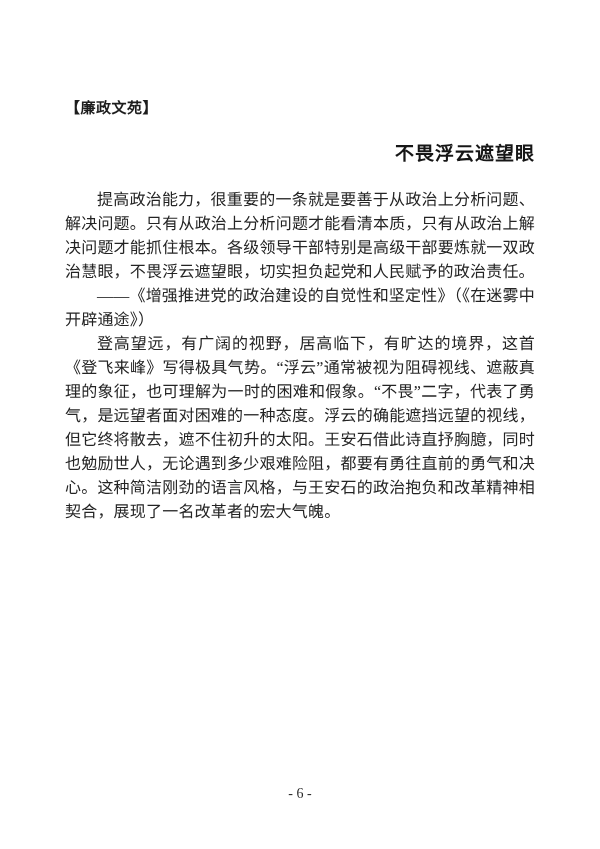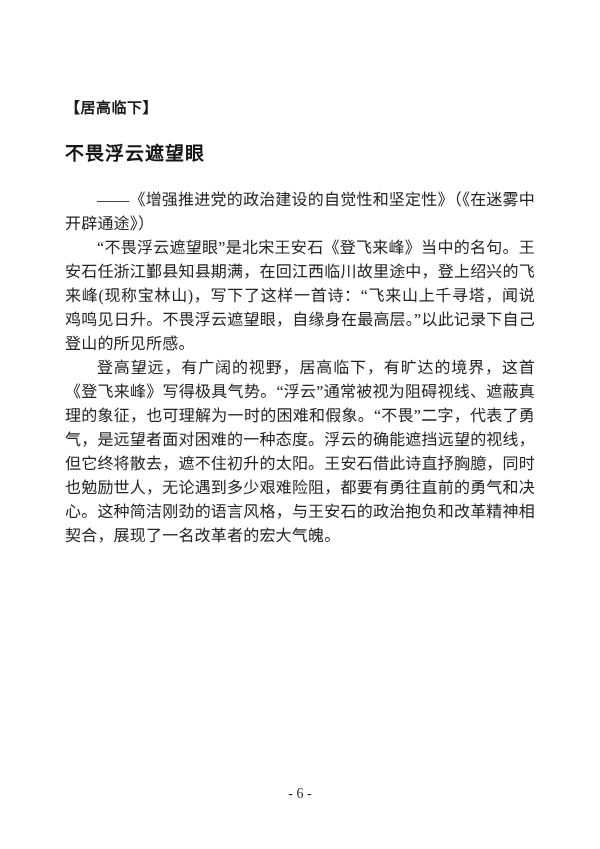--- a/index.html
+++ b/index.html
@@ -26,21 +26,21 @@
   .section-tag {
     margin-top: 99px;
     font-size: 15px;
     font-weight: 600;
     letter-spacing: 0.5px;
     line-height: 18px;
     color: #1d1d1d;
   }
   .doc-title {
     margin-top: 25px;
-    text-align: left;
+    text-align: right;
     font-size: 19px;
     font-weight: 700;
     letter-spacing: 1px;
     line-height: 24px;
     color: #161616;
   }
   .body-text {
     margin-top: 22px;
   }
   .body-text p {
@@ -64,26 +64,26 @@
     line-height: 16px;
     color: #2a2a2a;
   }
 </style>
 </head>
 <body>
 
 <div class="page">
   <div class="content">
 
-    <div class="section-tag">【居高临下】</div>
+    <div class="section-tag">【廉政文苑】</div>
 
     <h1 class="doc-title">不畏浮云遮望眼</h1>
 
     <div class="body-text">
+      <p>提高政治能力，很重要的一条就是要善于从政治上分析问题、解决问题。只有从政治上分析问题才能看清本质，只有从政治上解决问题才能抓住根本。各级领导干部特别是高级干部要炼就一双政治慧眼，不畏浮云遮望眼，切实担负起党和人民赋予的政治责任。</p>
       <p>——《增强推进党的政治建设的自觉性和坚定性》（《在迷雾中开辟通途》）</p>
-      <p>“不畏浮云遮望眼”是北宋王安石《登飞来峰》当中的名句。王安石任浙江鄞县知县期满，在回江西临川故里途中，登上绍兴的飞来峰(现称宝林山)，写下了这样一首诗：“飞来山上千寻塔，闻说鸡鸣见日升。不畏浮云遮望眼，自缘身在最高层。”以此记录下自己登山的所见所感。</p>
       <p>登高望远，有广阔的视野，居高临下，有旷达的境界，这首《登飞来峰》写得极具气势。“浮云”通常被视为阻碍视线、遮蔽真理的象征，也可理解为一时的困难和假象。“不畏”二字，代表了勇气，是远望者面对困难的一种态度。浮云的确能遮挡远望的视线，但它终将散去，遮不住初升的太阳。王安石借此诗直抒胸臆，同时也勉励世人，无论遇到多少艰难险阻，都要有勇往直前的勇气和决心。这种简洁刚劲的语言风格，与王安石的政治抱负和改革精神相契合，展现了一名改革者的宏大气魄。</p>
     </div>
 
   </div>
 
   <div class="page-footer">- 6 -</div>
 </div>
 
 </body></html>

